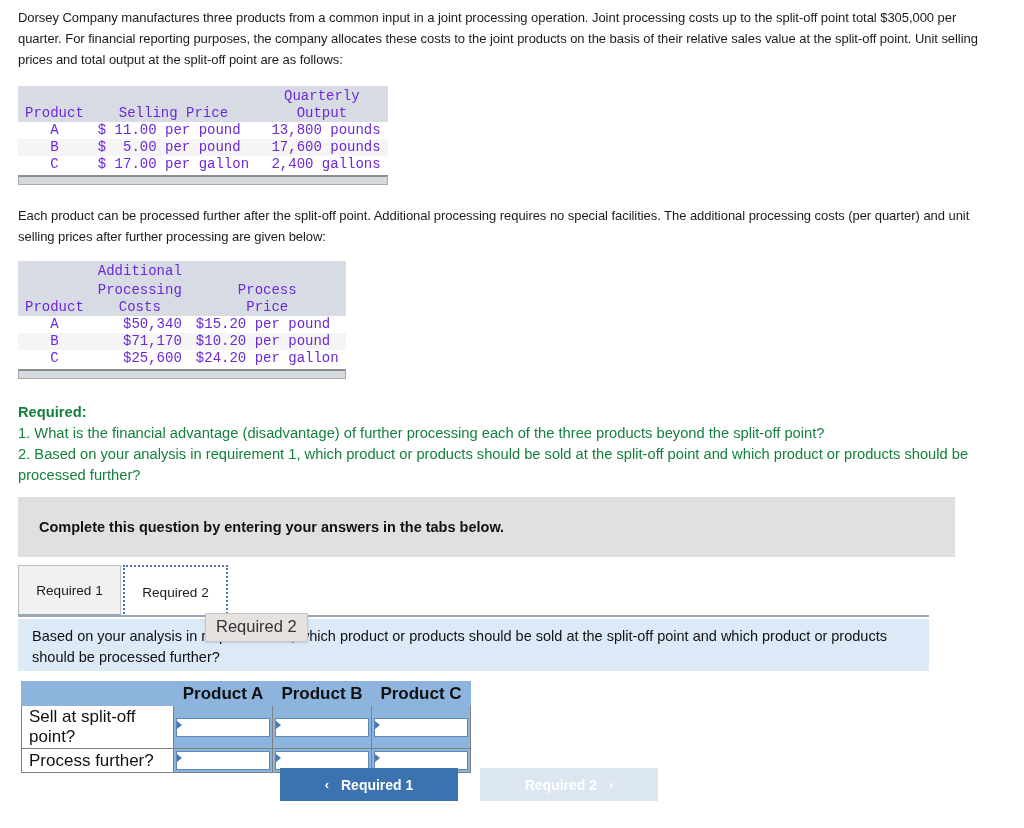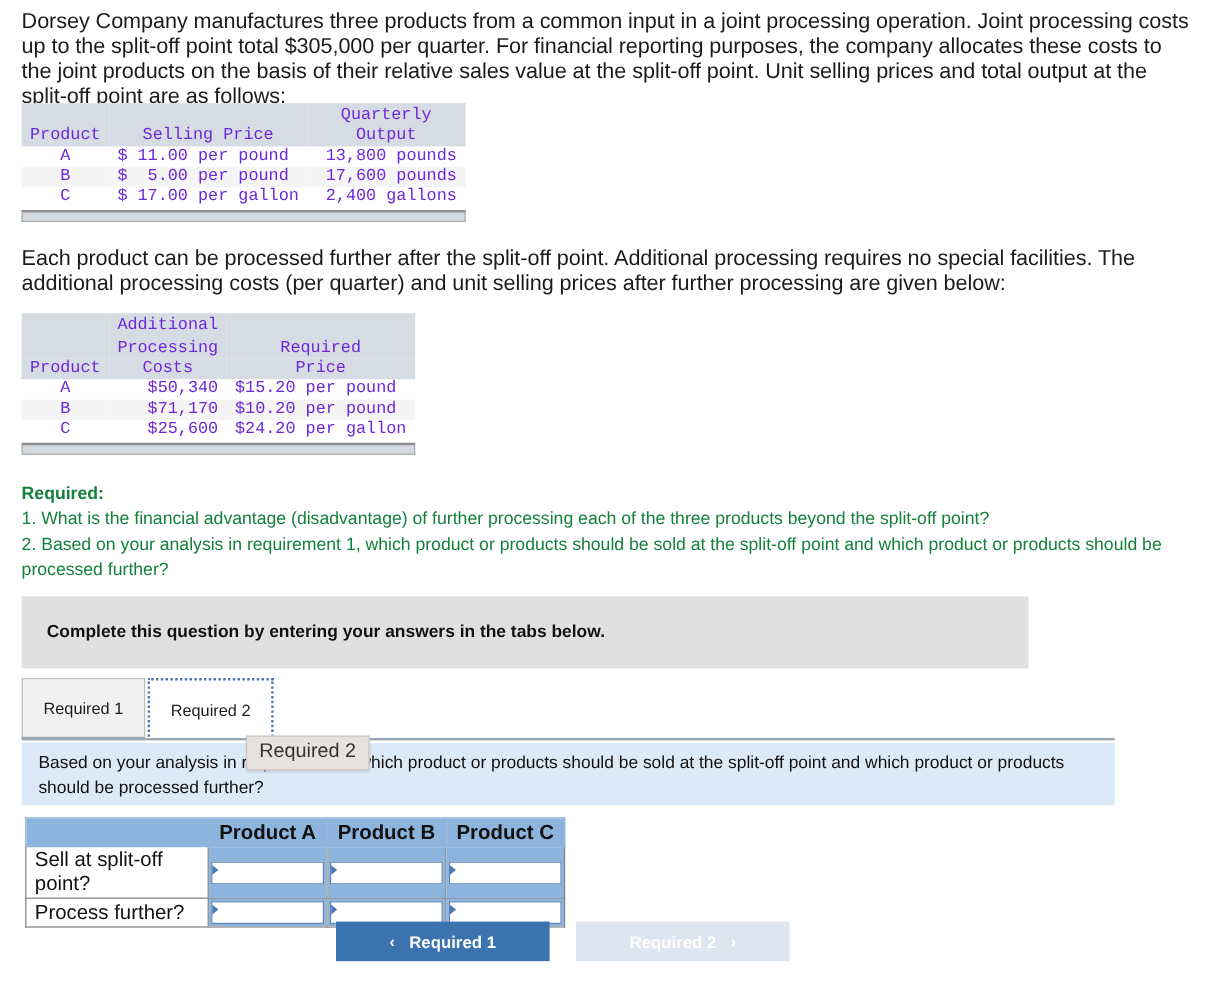--- a/index.html
+++ b/index.html
@@ -11,21 +11,21 @@
     background: #ffffff;
     font-family: "Liberation Sans", sans-serif;
     color: #000000;
     overflow: hidden;
   }
 
   .page { position: relative; width: 1024px; height: 828px; }
 
   
   .para {
-    font-size: 18px;
+    font-size: 13px;
     line-height: 21px;
     color: #1b1b1b;
     width: 995px;
     margin: 0;
     padding: 0 0 0 18px;
     letter-spacing: -0.05px;
   }
   #intro-paragraph { position: absolute; left: 0; top: 7px; }
   #further-paragraph { position: absolute; left: 0; top: 205px; }
 
@@ -73,21 +73,21 @@
     width: 980px;
     color: #15803d;
   }
   #required-block .req-title { font-weight: bold; }
 
   
   #instruction-banner {
     position: absolute;
     left: 18px;
     top: 497px;
-    width: 839px;
+    width: 937px;
     height: 60px;
     background: #e0e0e0;
     display: flex;
     align-items: center;
   }
   #instruction-banner .banner-text {
     font-size: 14.5px;
     font-weight: bold;
     color: #111;
     padding-left: 21px;
@@ -289,21 +289,21 @@
     <table class="mono">
       <thead>
         <tr class="spacer">
           <th></th>
           <th>Additional</th>
           <th></th>
         </tr>
         <tr class="spacer">
           <th></th>
           <th>Processing</th>
-          <th>Required</th>
+          <th>Process</th>
         </tr>
         <tr>
           <th>Product</th>
           <th>Costs</th>
           <th>Price</th>
         </tr>
       </thead>
       <tbody>
         <tr>
           <td class="prod">A</td>

